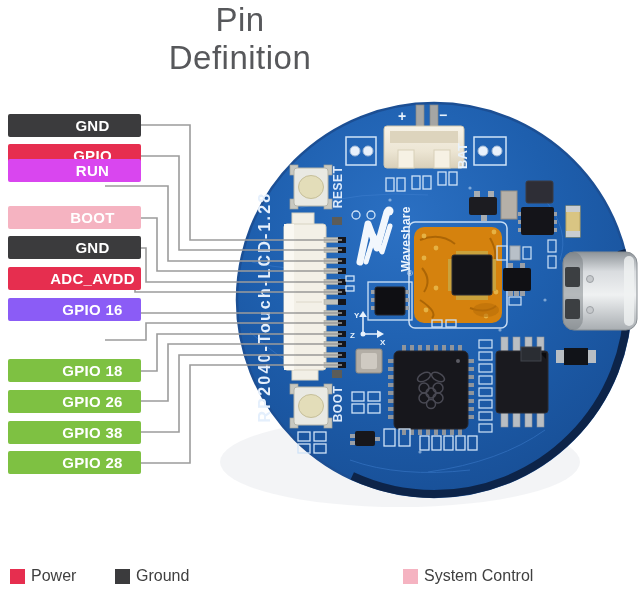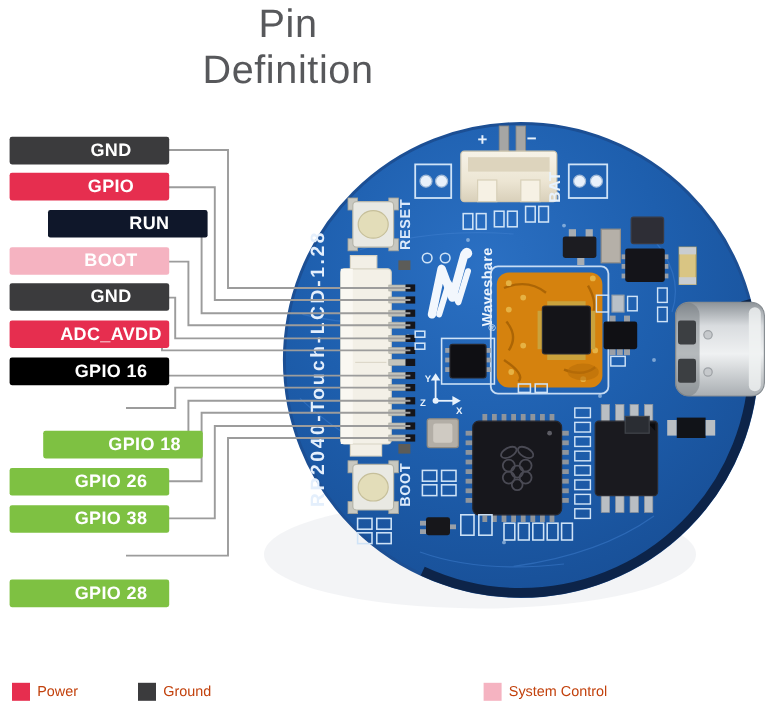--- a/index.html
+++ b/index.html
@@ -7,21 +7,21 @@
          font-family:"Liberation Sans",sans-serif;}
   .title{position:absolute;left:140px;top:1px;width:200px;text-align:center;
          font-size:33px;color:#57585b;letter-spacing:.5px;}
   svg{position:absolute;left:0;top:0;}
   .pin-label{position:absolute;left:8px;width:97px;height:23px;line-height:23px;
              text-align:center;color:#fff;font-size:15px;font-weight:bold;
              letter-spacing:.3px;border-radius:2px;padding-left:36px;}
   .legend{position:absolute;top:568px;left:0;width:640px;height:20px;}
   .legend-item{position:absolute;top:0;height:16px;display:flex;align-items:center;}
   .swatch{display:inline-block;width:15px;height:15px;margin-right:6px;}
-  .legend-text{font-size:12px;color:#c2410c;white-space:nowrap;}
+  .legend-text{font-size:16px;color:#404040;white-space:nowrap;}
   text{font-family:"Liberation Sans",sans-serif;}
 </style>
 </head>
 <body>
 
 <div class="stage">
 
   <div class="title">Pin Definition</div>
 
   <svg width="640" height="591" viewBox="0 0 640 591">
@@ -429,29 +429,29 @@
       <path d="M105 340 H146 V323 H342"></path>
       <path d="M105 371 H157 V334 H342"></path>
       <path d="M105 401 H168 V344 H342"></path>
       <path d="M105 432 H179 V355 H342"></path>
       <path d="M105 463 H190 V365 H342"></path>
     </g>
   </svg>
 
   <div class="pin-label" style="top: 114px; background: rgb(59, 59, 61);">GND</div>
   <div class="pin-label" style="top: 144px; background: rgb(230, 46, 79);">GPIO</div>
-  <div class="pin-label" style="top: 175px; background: #0f172a; margin-left: 32px;">RUN</div>
+  <div class="pin-label" style="top: 159px; background: #d946ef;">RUN</div>
   <div class="pin-label" style="top: 206px; background: rgb(245, 179, 193);">BOOT</div>
   <div class="pin-label" style="top: 236px; background: rgb(59, 59, 61);">GND</div>
   <div class="pin-label" style="top: 267px; background: rgb(230, 46, 79);">ADC_AVDD</div>
-  <div class="pin-label" style="top: 298px; background: #000000;">GPIO 16</div>
-  <div class="pin-label" style="top: 359px; background: rgb(126, 193, 66); margin-left: 28px;">GPIO 18</div>
+  <div class="pin-label" style="top: 298px; background: #8b5cf6;">GPIO 16</div>
+  <div class="pin-label" style="top: 359px; background: rgb(126, 193, 66);">GPIO 18</div>
   <div class="pin-label" style="top: 390px; background: rgb(126, 193, 66);">GPIO 26</div>
   <div class="pin-label" style="top: 421px; background: rgb(126, 193, 66);">GPIO 38</div>
-  <div class="pin-label" style="top: 451px; background: rgb(126, 193, 66); margin-top: 32px;">GPIO 28</div>
+  <div class="pin-label" style="top: 451px; background: rgb(126, 193, 66);">GPIO 28</div>
 
   <div class="legend">
     <div class="legend-item" style="left:10px">
       <span class="swatch" style="background: rgb(230, 46, 79);"></span>
       <span class="legend-text">Power</span>
     </div>
     <div class="legend-item" style="left:115px">
       <span class="swatch" style="background: rgb(59, 59, 61);"></span>
       <span class="legend-text">Ground</span>
     </div>

